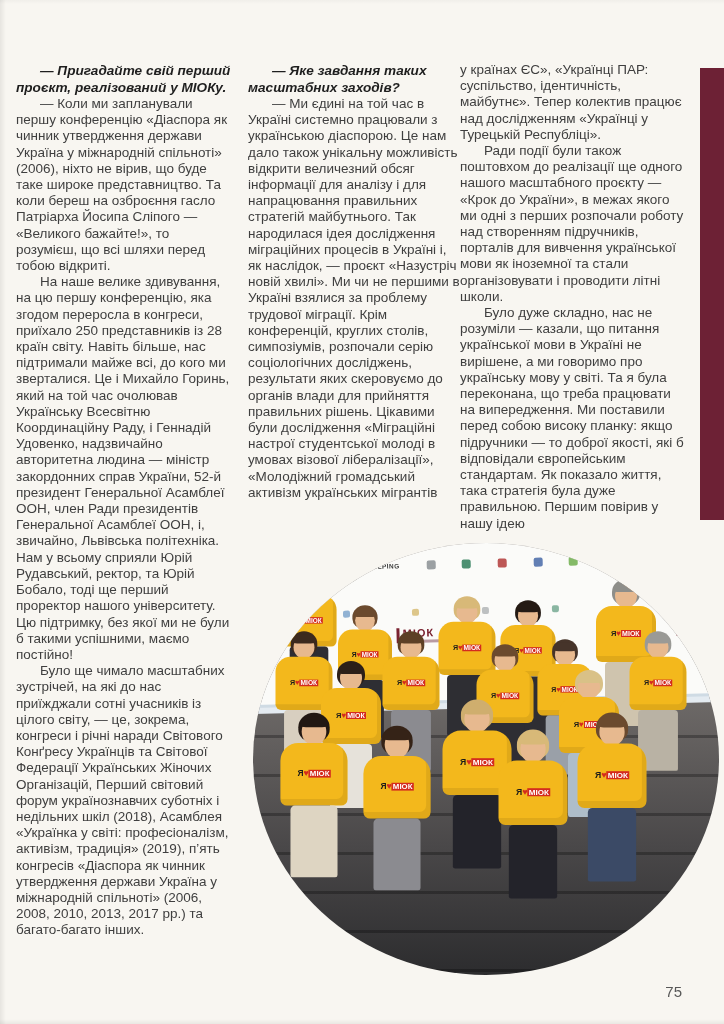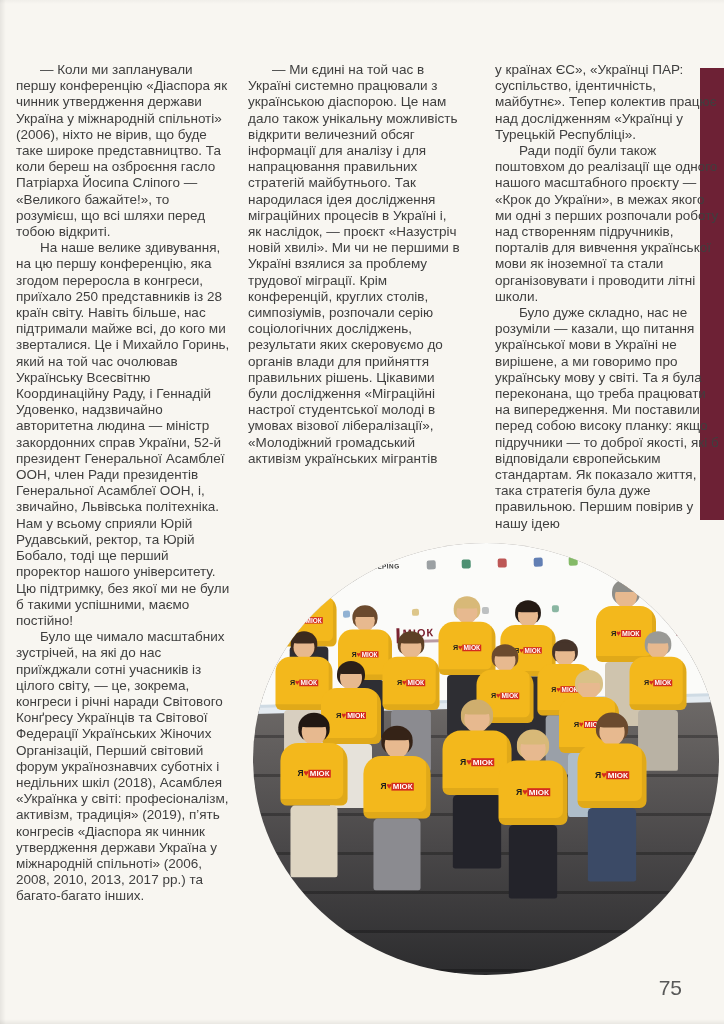--- a/index.html
+++ b/index.html
@@ -17,21 +17,21 @@
       linear-gradient(180deg, rgba(0,0,0,.03) 0, rgba(0,0,0,0) 4px),
       #f8f6f1;
   }
   .accent-bar{
     position:absolute;left:700px;top:68px;width:24px;height:452px;
     background:#6d2135;
   }
   .col{position:absolute;top:62px;font-size:13.5px;line-height:16.2px;color:#3f3f3f;}
   .col-1{left:16px;width:218px;}
   .col-2{left:248px;width:214px;}
-  .col-3{left:495px;width:224px;}
+  .col-3{left:460px;width:224px;}
   .q-heading{
     font-weight:bold;font-style:italic;color:#1e1e1e;
     font-size:13.6px;line-height:17px;margin:0 0 15px 0;
   }
   .col p{margin:0;text-indent:24px;}
   .col p.no-indent{text-indent:0;}
   
   .photo{
     position:absolute;left:253px;top:543px;width:466px;height:432px;
     border-radius:50%;overflow:hidden;
@@ -78,37 +78,39 @@
     display:flex;align-items:center;justify-content:center;
     box-shadow:inset -4px -6px 0 rgba(0,0,0,.08);
   }
   .person .lbl{font-size:7.5px;font-weight:bold;color:#1a1a1a;white-space:nowrap;line-height:1;}
   .person .lbl .h{color:#d42b1e;font-size:8px;}
   .person .lbl .m{background:#d42b1e;color:#fff;padding:0 1px;font-size:7px;}
   .person .legs{
     position:absolute;left:11px;top:80px;width:42px;height:64px;border-radius:4px 4px 2px 2px;
   }
   .page-number{
-    position:absolute;right:42px;bottom:24px;font-size:21px;color:#585858;
+    position:absolute;right:42px;bottom:24px;font-size:15px;color:#585858;
   }
 </style>
 </head>
 <body>
 
 <div class="page">
 
   <div class="accent-bar"></div>
 
   <div class="col col-1">
+    <p class="q-heading">— Пригадайте свій перший проєкт, реалізований у МІОКу.</p>
     <p>— Коли ми запланували першу конференцію «Діаспора як чинник утвердження держави Україна у міжнародній спільноті» (2006), ніхто не вірив, що буде таке широке представництво. Та коли береш на озброєння гасло Патріарха Йосипа Сліпого — «Великого бажайте!», то розумієш, що всі шляхи перед тобою відкриті.</p>
     <p>На наше велике здивування, на цю першу конференцію, яка згодом переросла в конгреси, приїхало 250 представників із 28 країн світу. Навіть більше, нас підтримали майже всі, до кого ми зверталися. Це і Михайло Горинь, який на той час очолював Українську Всесвітню Координаційну Раду, і Геннадій Удовенко, надзвичайно авторитетна людина — міністр закордонних справ України, 52-й президент Генеральної Асамблеї ООН, член Ради президентів Генеральної Асамблеї ООН, і, звичайно, Львівська політехніка. Нам у всьому сприяли Юрій Рудавський, ректор, та Юрій Бобало, тоді ще перший проректор нашого університету. Цю підтримку, без якої ми не були б такими успішними, маємо постійно!</p>
     <p>Було ще чимало масштабних зустрічей, на які до нас приїжджали сотні учасників із цілого світу, — це, зокрема, конгреси і річні наради Світового Конґресу Українців та Світової Федерації Українських Жіночих Організацій, Перший світовий форум українознавчих суботніх і недільних шкіл (2018), Асамблея «Українка у світі: професіоналізм, активізм, традиція» (2019), пʼять конгресів «Діаспора як чинник утвердження держави Україна у міжнародній спільноті» (2006, 2008, 2010, 2013, 2017 рр.) та багато-багато інших.</p>
   </div>
 
   <div class="col col-2">
+    <p class="q-heading">— Яке завдання таких масштабних заходів?</p>
     <p>— Ми єдині на той час в Україні системно працювали з українською діаспорою. Це нам дало також унікальну можливість відкрити величезний обсяг інформації для аналізу і для напрацювання правильних стратегій майбутнього. Так народилася ідея дослідження міграційних процесів в Україні і, як наслідок, — проєкт «Назустріч новій хвилі». Ми чи не першими в Україні взялися за проблему трудової міграції. Крім конференцій, круглих столів, симпозіумів, розпочали серію соціологічних досліджень, результати яких скеровуємо до органів влади для прийняття правильних рішень. Цікавими були дослідження «Міграційні настрої студентської молоді в умовах візової лібералізації», «Молодіжний громадський активізм українських мігрантів</p>
   </div>
 
   <div class="col col-3">
     <p class="no-indent">у країнах ЄС», «Українці ПАР: суспільство, ідентичність, майбутнє». Тепер колектив працює над дослідженням «Українці у Турецькій Республіці».</p>
     <p>Ради події були також поштовхом до реалізації ще одного нашого масштабного проєкту — «Крок до України», в межах якого ми одні з перших розпочали роботу над створенням підручників, порталів для вивчення української мови як іноземної та стали організовувати і проводити літні школи.</p>
     <p>Було дуже складно, нас не розуміли — казали, що питання української мови в Україні не вирішене, а ми говоримо про українську мову у світі. Та я була переконана, що треба працювати на випередження. Ми поставили перед собою високу планку: якщо підручники — то доброї якості, які б відповідали європейським стандартам. Як показало життя, така стратегія була дуже правильною. Першим повірив у нашу ідею</p>
   </div>
 
   <div class="photo">

